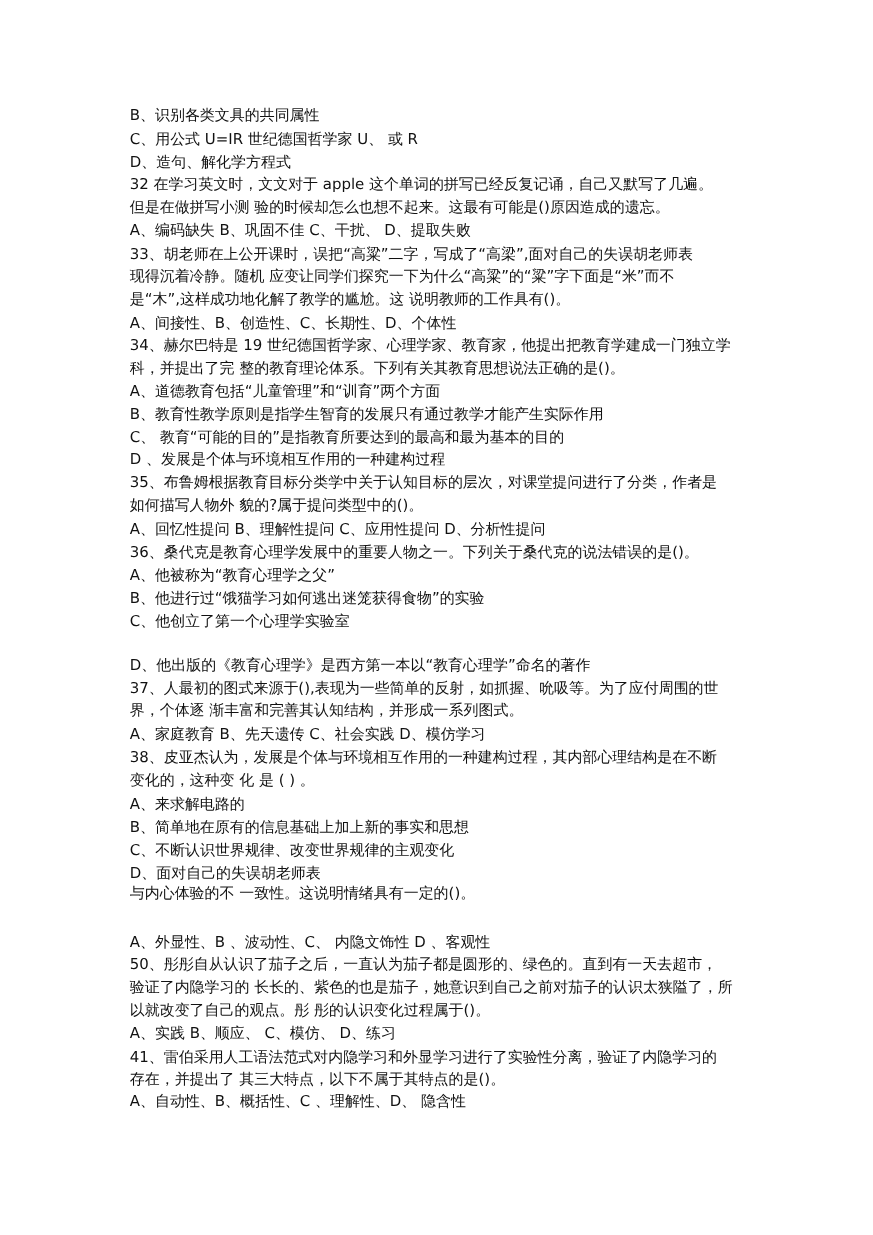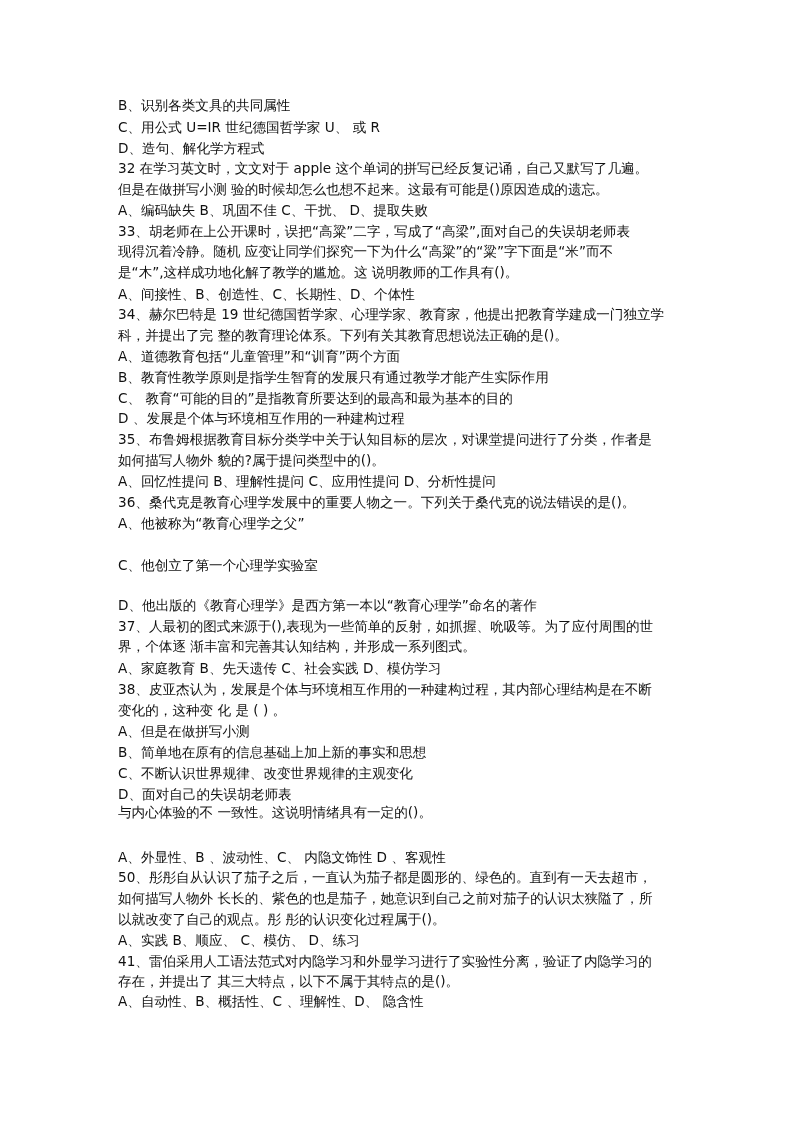--- a/index.html
+++ b/index.html
@@ -33,33 +33,34 @@
   <div class="line" style="top:327px">科，并提出了完 整的教育理论体系。下列有关其教育思想说法正确的是()。</div>
   <div class="line" style="top:348px">A、道德教育包括“儿童管理”和“训育”两个方面</div>
   <div class="line" style="top:369px">B、教育性教学原则是指学生智育的发展只有通过教学才能产生实际作用</div>
   <div class="line" style="top:390px">C、 教育“可能的目的”是指教育所要达到的最高和最为基本的目的</div>
   <div class="line" style="top:410px">D 、发展是个体与环境相互作用的一种建构过程</div>
   <div class="line" style="top:431px">35、布鲁姆根据教育目标分类学中关于认知目标的层次，对课堂提问进行了分类，作者是</div>
   <div class="line" style="top:452px">如何描写人物外 貌的?属于提问类型中的()。</div>
   <div class="line" style="top:473px">A、回忆性提问  B、理解性提问  C、应用性提问  D、分析性提问</div>
   <div class="line" style="top:494px">36、桑代克是教育心理学发展中的重要人物之一。下列关于桑代克的说法错误的是()。</div>
   <div class="line" style="top:515px">A、他被称为“教育心理学之父”</div>
+  <div class="line" style="top:536px">B、他进行过“饿猫学习如何逃出迷笼获得食物”的实验</div>
   <div class="line" style="top:557px">C、他创立了第一个心理学实验室</div>
   <div class="line" style="top:597px">D、他出版的《教育心理学》是西方第一本以“教育心理学”命名的著作</div>
   <div class="line" style="top:618px">37、人最初的图式来源于(),表现为一些简单的反射，如抓握、吮吸等。为了应付周围的世</div>
   <div class="line" style="top:638px">界，个体逐 渐丰富和完善其认知结构，并形成一系列图式。</div>
   <div class="line" style="top:660px">A、家庭教育 B、先天遗传 C、社会实践 D、模仿学习</div>
   <div class="line" style="top:681px">38、皮亚杰认为，发展是个体与环境相互作用的一种建构过程，其内部心理结构是在不断</div>
   <div class="line" style="top:702px">变化的，这种变 化 是 ( ) 。</div>
-  <div class="line" style="top:723px">A、但是在做拼写小测</div>
+  <div class="line" style="top:723px">A、来求解电路的</div>
   <div class="line" style="top:744px">B、简单地在原有的信息基础上加上新的事实和思想</div>
   <div class="line" style="top:765px">C、不断认识世界规律、改变世界规律的主观变化</div>
   <div class="line" style="top:786px">D、面对自己的失误胡老师表</div>
   <div class="line" style="top:804px">与内心体验的不 一致性。这说明情绪具有一定的()。</div>
   <div class="line" style="top:849px">A、外显性、B 、波动性、C、 内隐文饰性  D 、客观性</div>
   <div class="line" style="top:869px">50、彤彤自从认识了茄子之后，一直认为茄子都是圆形的、绿色的。直到有一天去超市，</div>
-  <div class="line" style="top:890px">如何描写人物外 长长的、紫色的也是茄子，她意识到自己之前对茄子的认识太狭隘了，所</div>
+  <div class="line" style="top:890px">验证了内隐学习的 长长的、紫色的也是茄子，她意识到自己之前对茄子的认识太狭隘了，所</div>
   <div class="line" style="top:911px">以就改变了自己的观点。彤 彤的认识变化过程属于()。</div>
   <div class="line" style="top:932px">A、实践 B、顺应、   C、模仿、   D、练习</div>
   <div class="line" style="top:953px">41、雷伯采用人工语法范式对内隐学习和外显学习进行了实验性分离，验证了内隐学习的</div>
   <div class="line" style="top:973px">存在，并提出了 其三大特点，以下不属于其特点的是()。</div>
   <div class="line" style="top:993px">A、自动性、B、概括性、C 、理解性、D、 隐含性</div>
 </div>
 
 </body></html>

